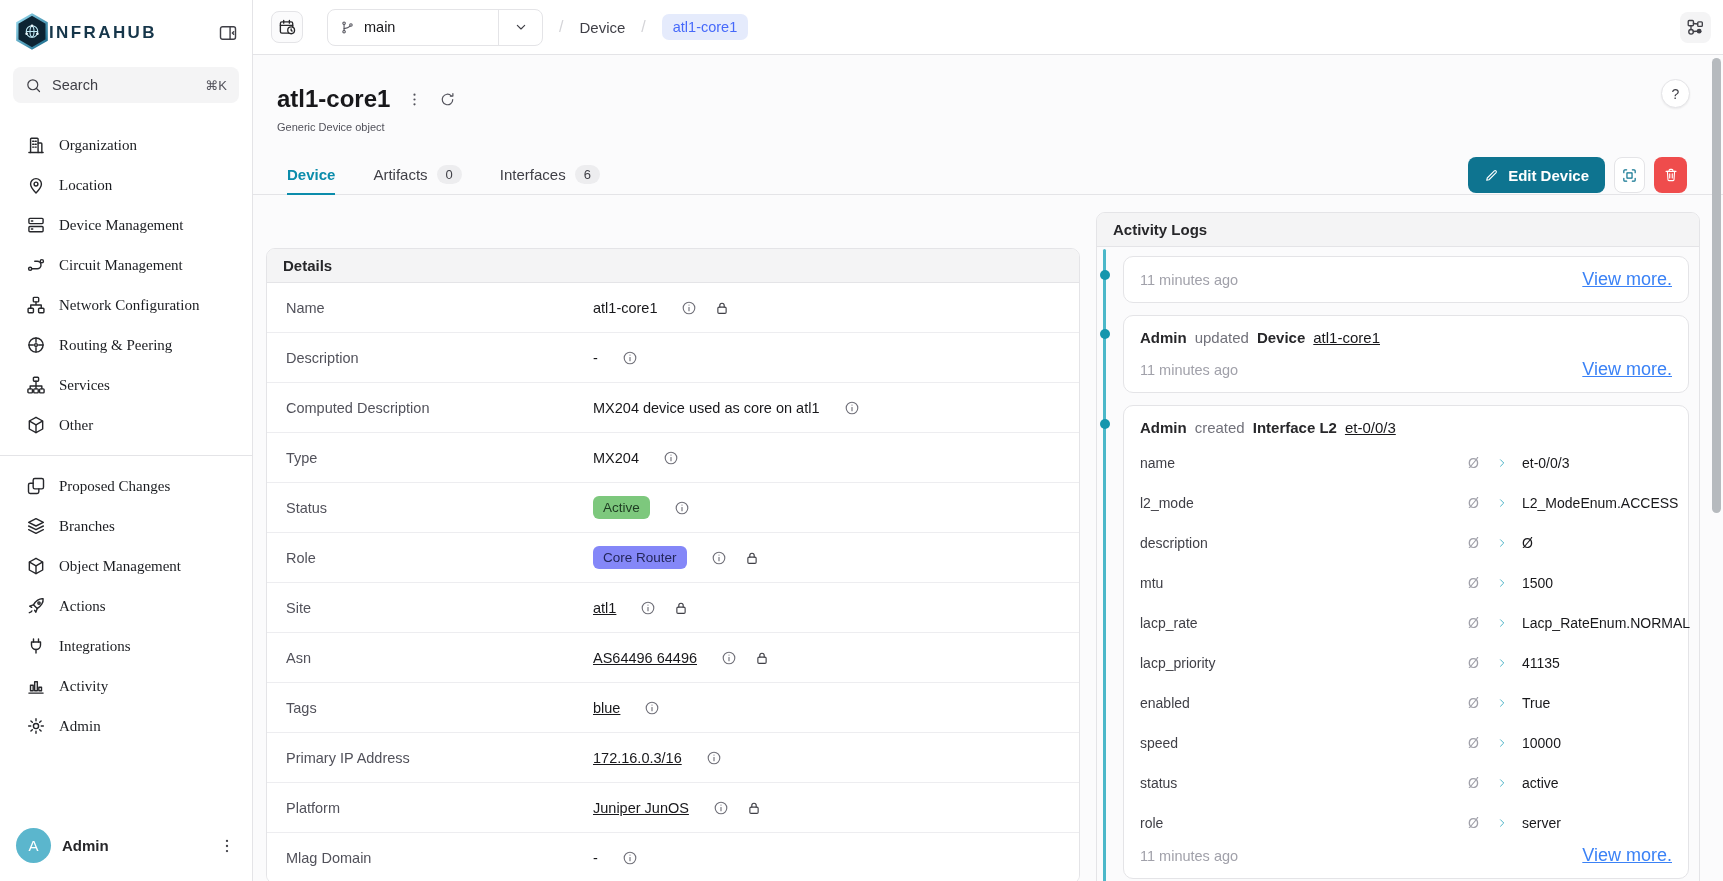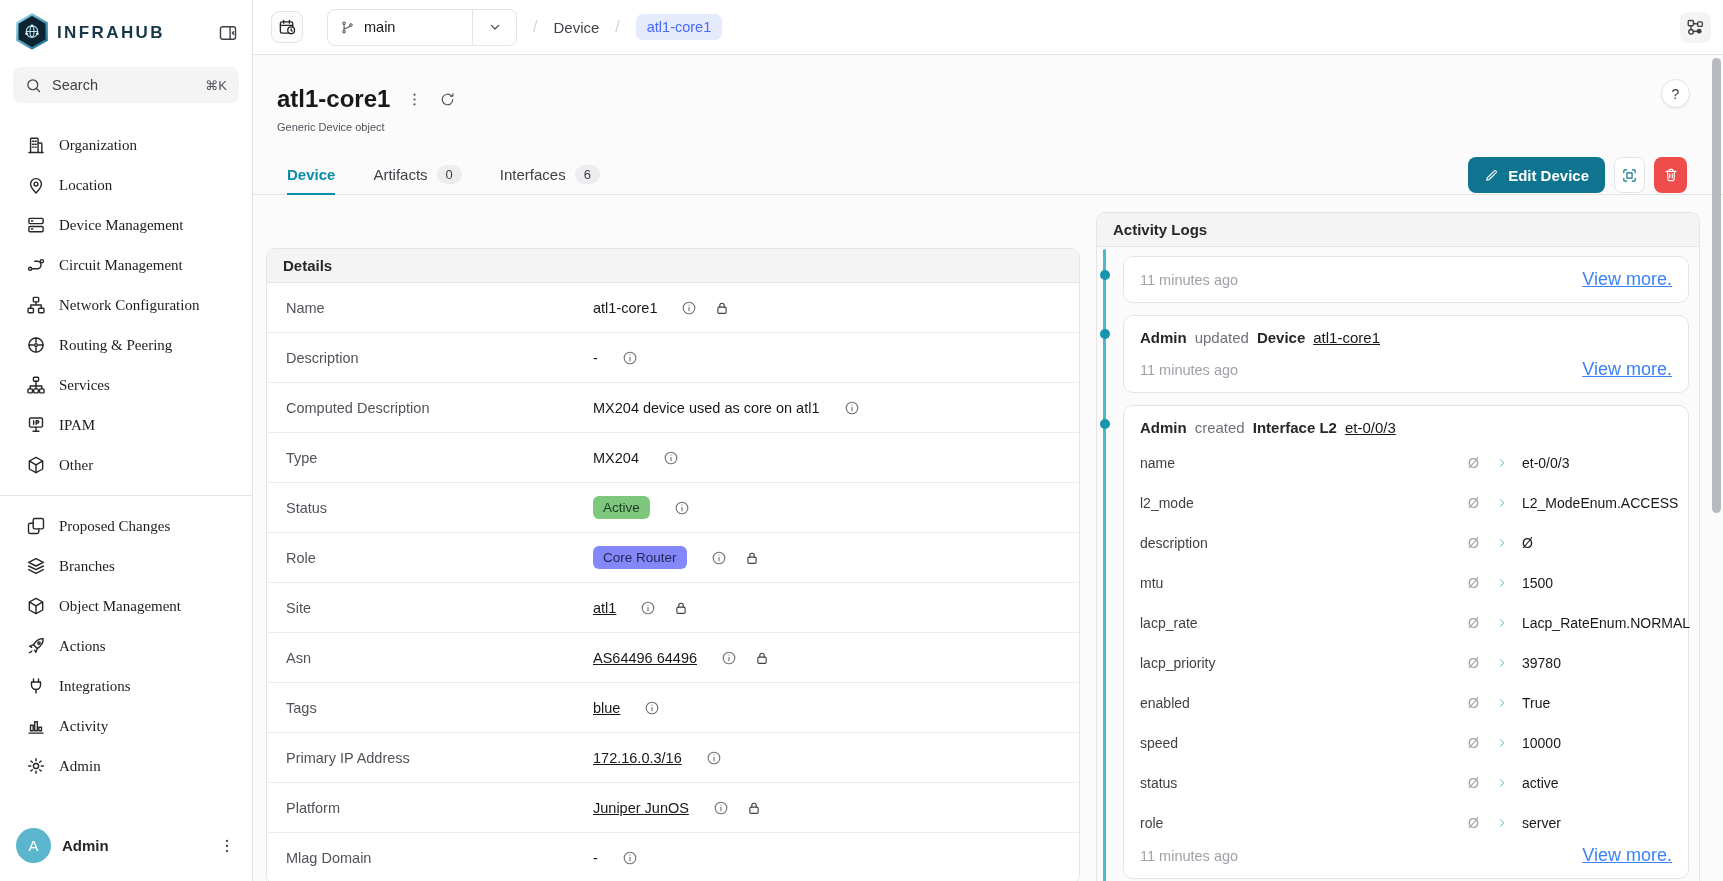--- a/index.html
+++ b/index.html
@@ -7,41 +7,41 @@
   body {
     width:1723px; height:881px; overflow:hidden;
     font-family:"Liberation Sans", sans-serif;
     background:#fbfbfc; color:#18181b; font-size:14px;
   }
   button { border:none; background:none; padding:0; margin:0; font-family:inherit; cursor:pointer; color:inherit; }
   .app { display:flex; width:100%; height:100%; }
 
   
   .sidebar { width:253px; min-width:253px; background:#fff; border-right:1px solid #e4e4e7; display:flex; flex-direction:column; }
-  .logo-row { display:flex; align-items:center; gap:8px; padding:13px 14px 6px 15px;justify-content:space-between; }
+  .logo-row { display:flex; align-items:center; gap:0; padding:13px 14px 6px 15px;justify-content:space-between; }
   .logo-text { font-weight:800; font-size:17px; letter-spacing:2.4px; color:#16364a; }
   .collapse-btn { margin-left:auto; color:#3f3f46; display:flex; }
   .search-box { margin:8px 13px 14px; height:36px; background:#f4f4f5; border-radius:8px; display:flex; align-items:center; gap:10px; padding:0 12px; cursor:pointer; }
   .s-icon { color:#3f3f46; display:flex; }
   .search-ph { font-size:14.5px; color:#3f3f46; }
   .search-kbd { margin-left:auto; font-size:13px; color:#52525b; }
   nav { flex:1; padding-top:8px; overflow:hidden;font-family:Liberation Serif, serif; }
   .nav-item { display:flex; align-items:center; gap:13px; height:40px; padding:0 12px 0 26px; font-size:15px; color:#1b1d21; cursor:pointer; }
   .nav-icon { width:20px; height:20px; color:#26272b; display:flex; align-items:center; justify-content:center; }
   .nav-divider { height:1px; background:#e4e4e7; margin:10px 0; }
   .user-row { display:flex; align-items:center; gap:11px; padding:12px 16px 18px 16px; }
   .avatar { width:35px; height:35px; border-radius:50%; background:var(--avatar-teal); color:#fff; font-size:15px; display:flex; align-items:center; justify-content:center; }
   .user-name { font-weight:700; font-size:15px; color:#27272a; }
   .user-kebab { margin-left:auto; color:#3f3f46; display:flex; }
 
   
   .main { flex:1; display:flex; flex-direction:column; position:relative; min-width:0; }
   .topbar { height:55px; background:#fff; border-bottom:1px solid #e4e4e7; display:flex; align-items:center; padding:0 12px 0 18px; gap:10px; }
   .cal-btn { width:32px; height:32px; border:1px solid #e4e4e7; border-radius:8px; background:#fbfbfc; display:flex; align-items:center; justify-content:center; color:#27272a; }
-  .branch-select { height:37px; width:190px; margin-left:14px; border:1px solid #e4e4e7; border-radius:8px; background:#fff; display:flex; align-items:stretch; cursor:pointer; }
+  .branch-select { height:37px; width:216px; margin-left:14px; border:1px solid #e4e4e7; border-radius:8px; background:#fff; display:flex; align-items:stretch; cursor:pointer; }
   .branch-main { display:flex; align-items:center; gap:9px; padding:0 12px; flex:1; font-size:14.5px; color:#18181b; }
   .b-icon { color:#52525b; display:flex; }
   .branch-caret { width:44px; border-left:1px solid #e4e4e7; display:flex; align-items:center; justify-content:center; color:#3f3f46; }
   .crumb-sep { color:#d4d4d8; font-size:16px; margin:0 6px; }
   .crumb { font-size:15px; color:#3f3f46; cursor:pointer; text-decoration:none; }
   .crumb-chip { background:var(--breadcrumb-chip-bg); color:var(--breadcrumb-chip-text); font-size:14.5px; padding:5px 11px; border-radius:7px; }
   .schema-btn { margin-left:auto; width:31px; height:31px; border-radius:8px; background:#f4f4f5; color:#3f3f46; display:flex; align-items:center; justify-content:center; }
 
   .content { flex:1; position:relative; overflow:hidden; }
   .title-block { padding:30px 0 0 24px; }
@@ -212,31 +212,20 @@
           <span class="nav-icon">
             <svg viewBox="0 0 24 24" width="20" height="20" fill="none" stroke="currentColor" stroke-width="1.7" stroke-linecap="round" stroke-linejoin="round" aria-hidden="true">
               <rect x="8.9" y="2.6" width="6.2" height="4.8" rx="1"></rect>
               <rect x="2.3" y="16.6" width="5.4" height="4.8" rx="1"></rect>
               <rect x="9.3" y="16.6" width="5.4" height="4.8" rx="1"></rect>
               <rect x="16.3" y="16.6" width="5.4" height="4.8" rx="1"></rect>
               <path d="M12 7.4v4.4M5 16.6v-3.4h14v3.4M12 11.8v4.8"></path>
             </svg>
           </span>
           <span class="nav-label">Services</span>
-        </div>
-        <div class="nav-item">
-          <span class="nav-icon">
-            <svg viewBox="0 0 24 24" width="20" height="20" fill="none" stroke="currentColor" stroke-width="1.7" stroke-linecap="round" stroke-linejoin="round" aria-hidden="true">
-              <rect x="4.2" y="3.5" width="15.6" height="11" rx="1.5"></rect>
-              <path d="M12 14.5v5M8.5 19.5h7"></path>
-              <path d="M9.2 6.8v4.4"></path>
-              <path d="M12.2 11.2V6.8h1.7a1.35 1.35 0 0 1 0 2.7h-1.7"></path>
-            </svg>
-          </span>
-          <span class="nav-label">IPAM</span>
         </div>
         <div class="nav-item">
           <span class="nav-icon">
             <svg viewBox="0 0 24 24" width="20" height="20" fill="none" stroke="currentColor" stroke-width="1.7" stroke-linecap="round" stroke-linejoin="round" aria-hidden="true">
               <path d="m12 2.8 8 4.4v9.6l-8 4.4-8-4.4V7.2l8-4.4z"></path>
               <path d="M4.3 7.4 12 11.8l7.7-4.4"></path>
               <path d="M12 11.8V21"></path>
             </svg>
           </span>
           <span class="nav-label">Other</span>
@@ -716,21 +705,21 @@
           <span class="prop-value">Lacp_RateEnum.NORMAL</span>
         </div>
                       <div class="prop-row">
           <span class="prop-key">lacp_priority</span>
           <span class="prop-slash">Ø</span>
           <span class="prop-caret">
                           <svg viewBox="0 0 24 24" width="12" height="12" fill="none" stroke="currentColor" stroke-width="1.7" stroke-linecap="round" stroke-linejoin="round" aria-hidden="true">
                             <path d="m9 5.5 6.5 6.5L9 18.5"></path>
                           </svg>
                         </span>
-          <span class="prop-value">39780</span>
+          <span class="prop-value">41135</span>
         </div>
                       <div class="prop-row">
           <span class="prop-key">enabled</span>
           <span class="prop-slash">Ø</span>
           <span class="prop-caret">
                           <svg viewBox="0 0 24 24" width="12" height="12" fill="none" stroke="currentColor" stroke-width="1.7" stroke-linecap="round" stroke-linejoin="round" aria-hidden="true">
                             <path d="m9 5.5 6.5 6.5L9 18.5"></path>
                           </svg>
                         </span>
           <span class="prop-value">True</span>

